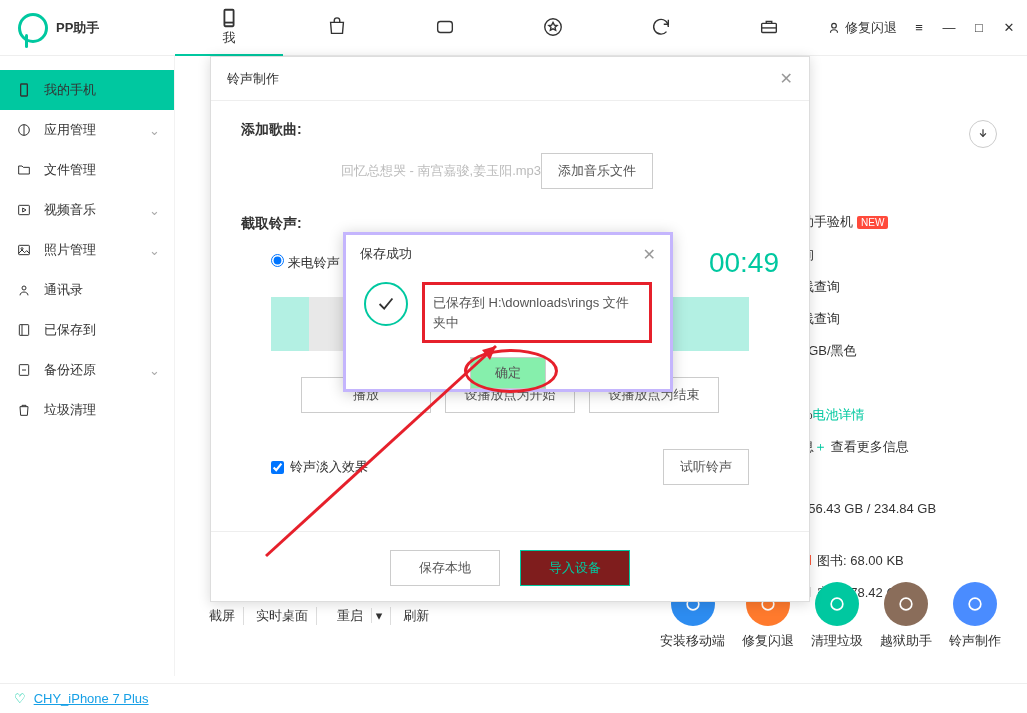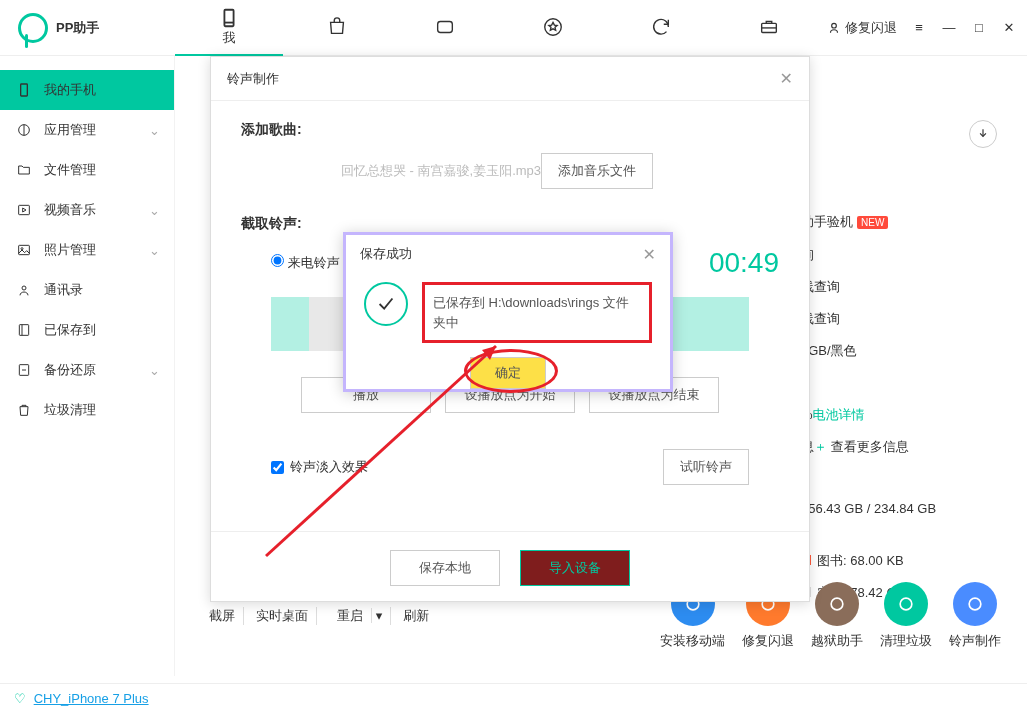--- a/index.html
+++ b/index.html
@@ -48,21 +48,21 @@
 .btnrow .btn-o{min-width:130px;text-align:center}
 .chkrow{display:flex;align-items:center;justify-content:space-between;padding:0 30px 26px}
 .chkrow label{display:flex;align-items:center;gap:6px;color:#555}
 .footbtns{display:flex;gap:20px;justify-content:center;padding:18px 0;border-top:1px solid #eee}
 .submodal{position:absolute;left:343px;top:232px;width:330px;height:160px;background:#fff;border:3px solid #c4b5fd;box-shadow:0 2px 14px rgba(0,0,0,.2);z-index:5}
 .submodal .hd{display:flex;justify-content:space-between;padding:10px 14px;font-size:13px;color:#555}
 .submodal .body{display:flex;padding:8px 18px 14px;gap:14px;align-items:flex-start}
 .okcircle{width:44px;height:44px;border:2px solid #00c8a0;border-radius:50%;display:flex;align-items:center;justify-content:center;color:#00c8a0;flex-shrink:0}
 .msgbox{border:3px solid #e6202b;padding:8px 8px;font-size:13px;color:#555;line-height:1.5}
 .okbtn-wrap{display:flex;justify-content:center;padding-bottom:14px;position:relative}
-.okbtn{border:1px solid #ccc;background:#fde047;padding:6px 24px;font-size:13px;color:#555;cursor:pointer}
+.okbtn{border:1px solid #ccc;background:#86efac;padding:6px 24px;font-size:13px;color:#555;cursor:pointer}
 .redring{position:absolute;width:94px;height:44px;border:3px solid #e6202b;border-radius:50%;left:118px;top:-8px;pointer-events:none}
 .footer{position:absolute;bottom:0;left:0;right:0;height:30px;border-top:1px solid #eee;display:flex;align-items:center;padding-left:14px;font-size:12px}
 .footer a{color:#17a0e6;text-decoration:underline}
 .heart{color:#00c8a0;margin-right:8px}
 svg.arrow{position:absolute;left:246px;top:326px;width:280px;height:240px;z-index:6;pointer-events:none}
 </style>
 </head>
 <body>
 
 <div class="topbar">
@@ -238,34 +238,34 @@
           </div>
           <div class="sc-ic">
             <div class="circle" style="background:#ff7a2d">
               <svg width="20" height="20" viewBox="0 0 24 24" fill="none" stroke="#fff" stroke-width="2">
                 <circle cx="12" cy="12" r="7"></circle>
               </svg>
             </div>
             <span>修复闪退</span>
           </div>
           <div class="sc-ic">
+            <div class="circle" style="background:#00c8a0">
+              <svg width="20" height="20" viewBox="0 0 24 24" fill="none" stroke="#fff" stroke-width="2">
+                <circle cx="12" cy="12" r="7"></circle>
+              </svg>
+            </div>
+            <span>清理垃圾</span>
+          </div>
+          <div class="sc-ic">
             <div class="circle" style="background:#8a6d5a">
               <svg width="20" height="20" viewBox="0 0 24 24" fill="none" stroke="#fff" stroke-width="2">
                 <circle cx="12" cy="12" r="7"></circle>
               </svg>
             </div>
             <span>越狱助手</span>
-          </div>
-          <div class="sc-ic">
-            <div class="circle" style="background:#00c8a0">
-              <svg width="20" height="20" viewBox="0 0 24 24" fill="none" stroke="#fff" stroke-width="2">
-                <circle cx="12" cy="12" r="7"></circle>
-              </svg>
-            </div>
-            <span>清理垃圾</span>
           </div>
           <div class="sc-ic">
             <div class="circle" style="background:#4a8cff">
               <svg width="20" height="20" viewBox="0 0 24 24" fill="none" stroke="#fff" stroke-width="2">
                 <circle cx="12" cy="12" r="7"></circle>
               </svg>
             </div>
             <span>铃声制作</span>
           </div>
         </div>

